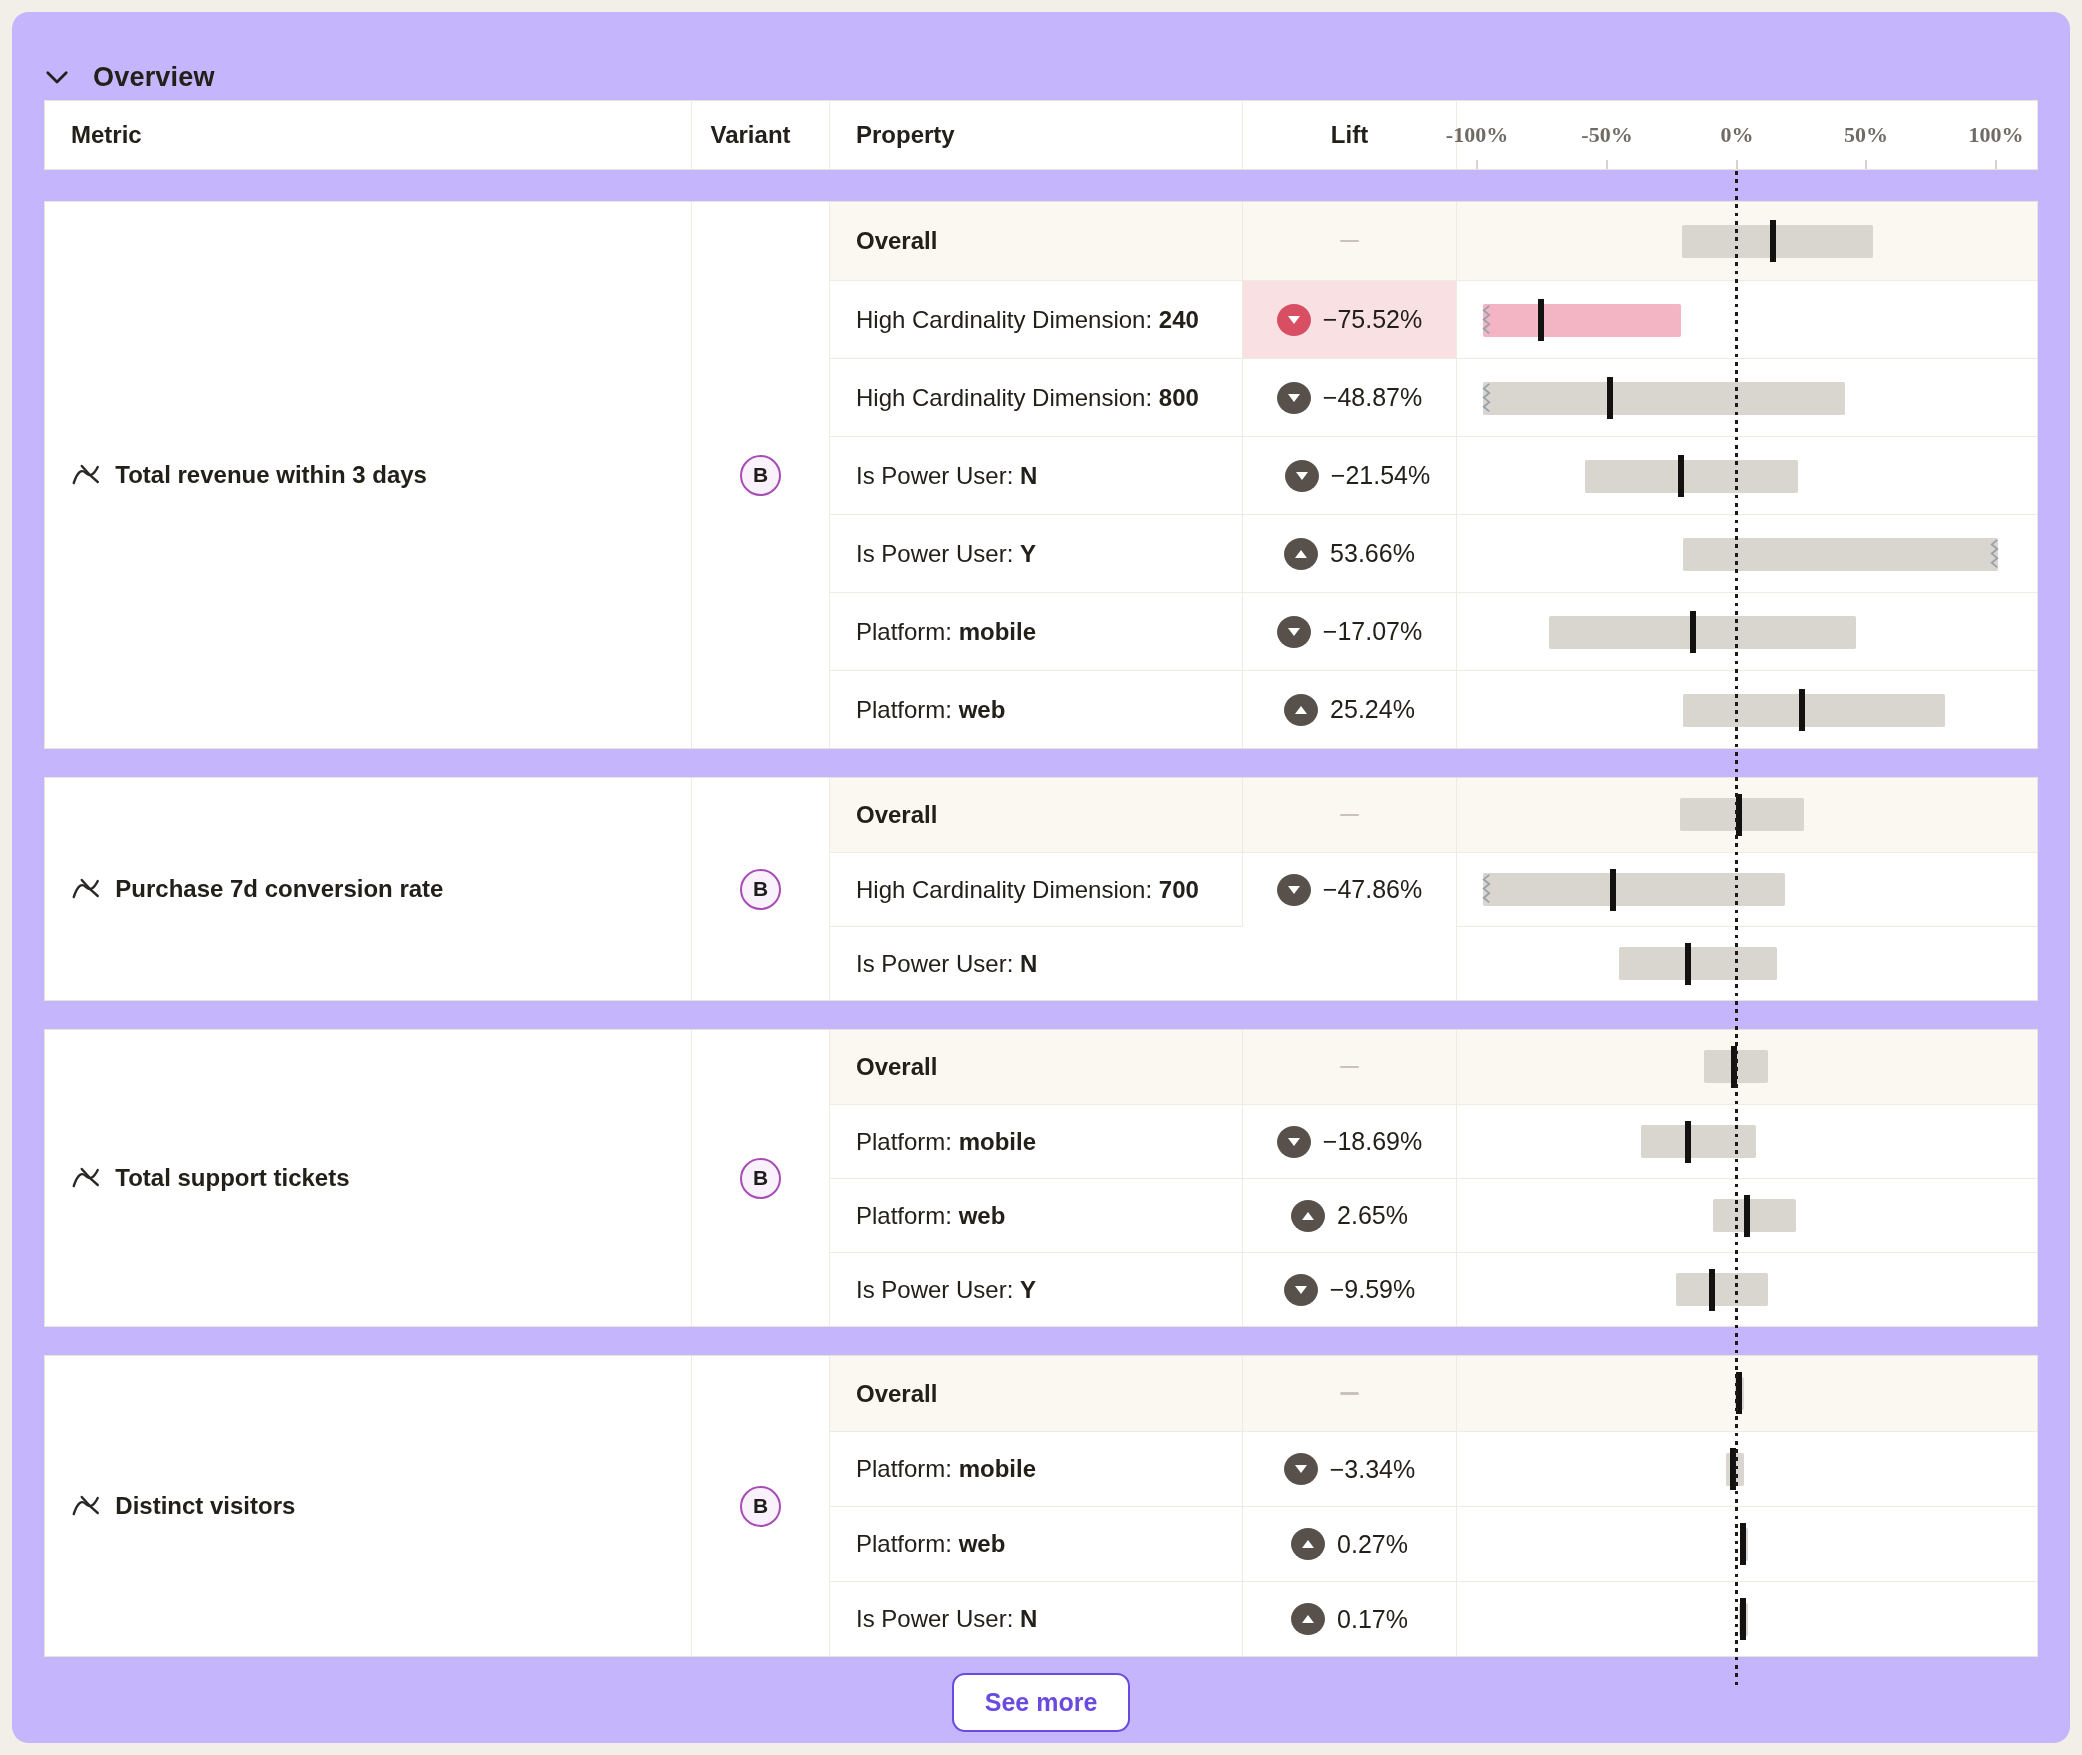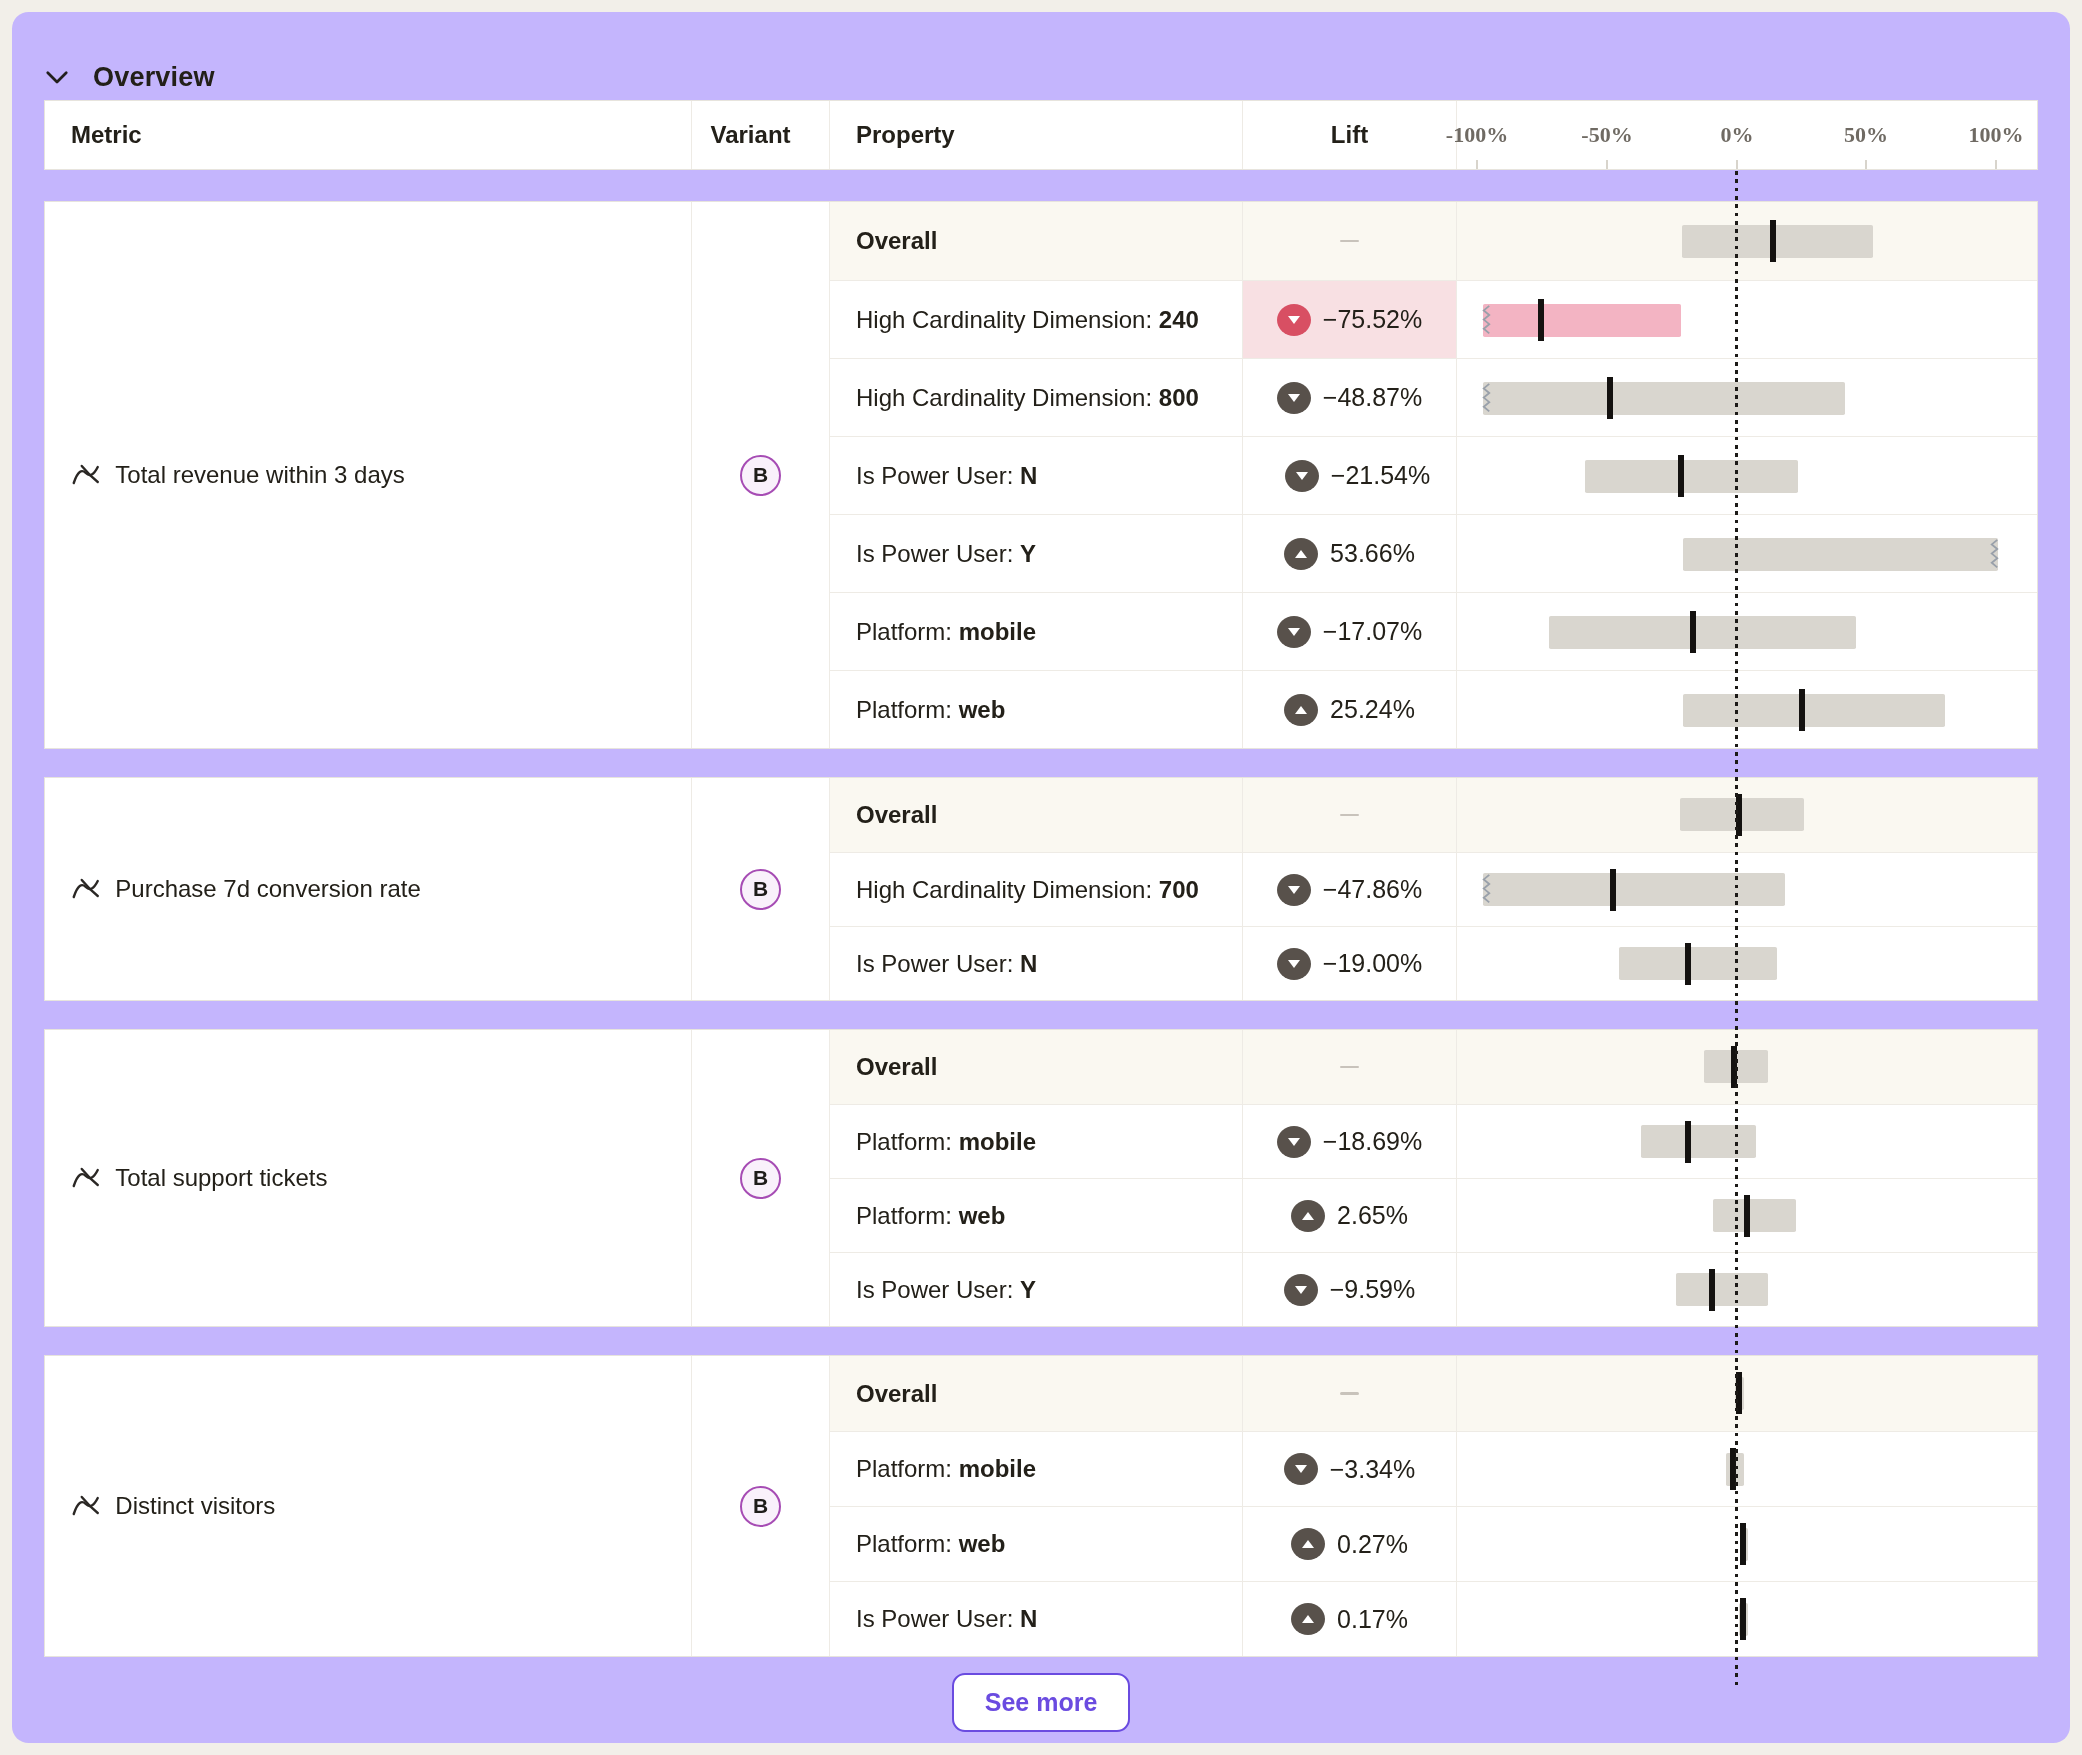--- a/index.html
+++ b/index.html
@@ -20,21 +20,21 @@
   .th-variant { padding-left:18.5px; }
   .th-property { padding-left:26px; }
   .th-lift { justify-content:center; }
   .th-axis { position:relative; }
   .axis-label { position:absolute; top:50%; transform:translate(-50%,-50%); font-size:22px; font-weight:600; color:#6f6a63; white-space:nowrap;font-family:Liberation Serif, serif; }
   .axis-tick { position:absolute; bottom:0; width:1.8px; height:9.2px; background:#d8d4cc; }
 
   .groups { position:absolute; left:32px; top:189px; width:1994px; }
   .group { border:0.9px solid #e7e4dd; background:#fff; display:grid;
     grid-template-columns:646px 138px 413px 214px 581px; margin-bottom:28px; }
-  .metric-cell { grid-column:1; display:flex; align-items:center; gap:14.8px; padding-left:26px; }
+  .metric-cell { grid-column:1; display:flex; align-items:center; gap:14.8px; padding-left:26px;font-weight:bold; }
   .metric-name { font-size:24px; }
   .variant-cell { grid-column:2; display:flex; align-items:center; justify-content:center; border-left:0.9px solid #eeebe5; }
   .variant-badge { width:41px; height:41px; border-radius:50%; border:2.8px solid #a64cb4; background:#f9f1fb;
     display:flex; align-items:center; justify-content:center; font-size:21px; font-weight:700; color:#1f1d1a; }
 
   .cell { border-left:0.9px solid #eeebe5; }
   .row-top { border-top:0.9px solid #eeebe5; }
   .overall-bg { background:#faf8f1; }
   .prop-cell { grid-column:3; display:flex; align-items:center; padding-left:26px; font-size:24px; }
   .prop-cell b { font-weight:700; }
@@ -242,26 +242,20 @@
           <div class="ci-bar" style="left: 25.5px; width: 302px; top: 20px; height: 33px;"></div>
           <span class="clip-mark" style="left: 24px; top: 20px;"><svg width="11" height="33" viewBox="0 0 12 36">
               <polyline points="9,2 3,7 9,12 3,17 9,22 3,27 9,32" fill="none" stroke="#99a0aa" stroke-width="2"></polyline>
             </svg></span>
           <div class="pe-tick" style="left: 153px; top: 15.7px; height: 42px;"></div>
         </div>
         <div class="cell prop-cell row-top" style="grid-row: 3;">
           <span>Is Power User:&nbsp;</span>
           <b>N</b>
         </div>
-        <div class="cell lift-cell row-top" style="grid-row: 3;">
-          <span class="dir-badge">
-            <span class="tri-down"></span>
-          </span>
-          <span>−19.00%</span>
-        </div>
         <div class="cell chart-cell row-top" style="grid-row: 3;">
           <div class="ci-bar" style="left: 162px; width: 158px; top: 20px; height: 33px;"></div>
           <div class="pe-tick" style="left: 228px; top: 15.7px; height: 42px;"></div>
         </div>
       </div>
       <div class="group" style="grid-template-rows: repeat(4, 74px);">
         <div class="metric-cell" style="grid-row: 1 / span 4;">
           <span><svg width="29.5" height="24" viewBox="0 0 28 24">
               <path d="M2,21 C6,9 10,7 14,11 C18,15 22,13 26,5" fill="none" stroke="#2a2724" stroke-width="2.4" stroke-linecap="round"></path>
               <path d="M10,4 C15,10 21,16 26,20" fill="none" stroke="#2a2724" stroke-width="2.4" stroke-linecap="round"></path>

